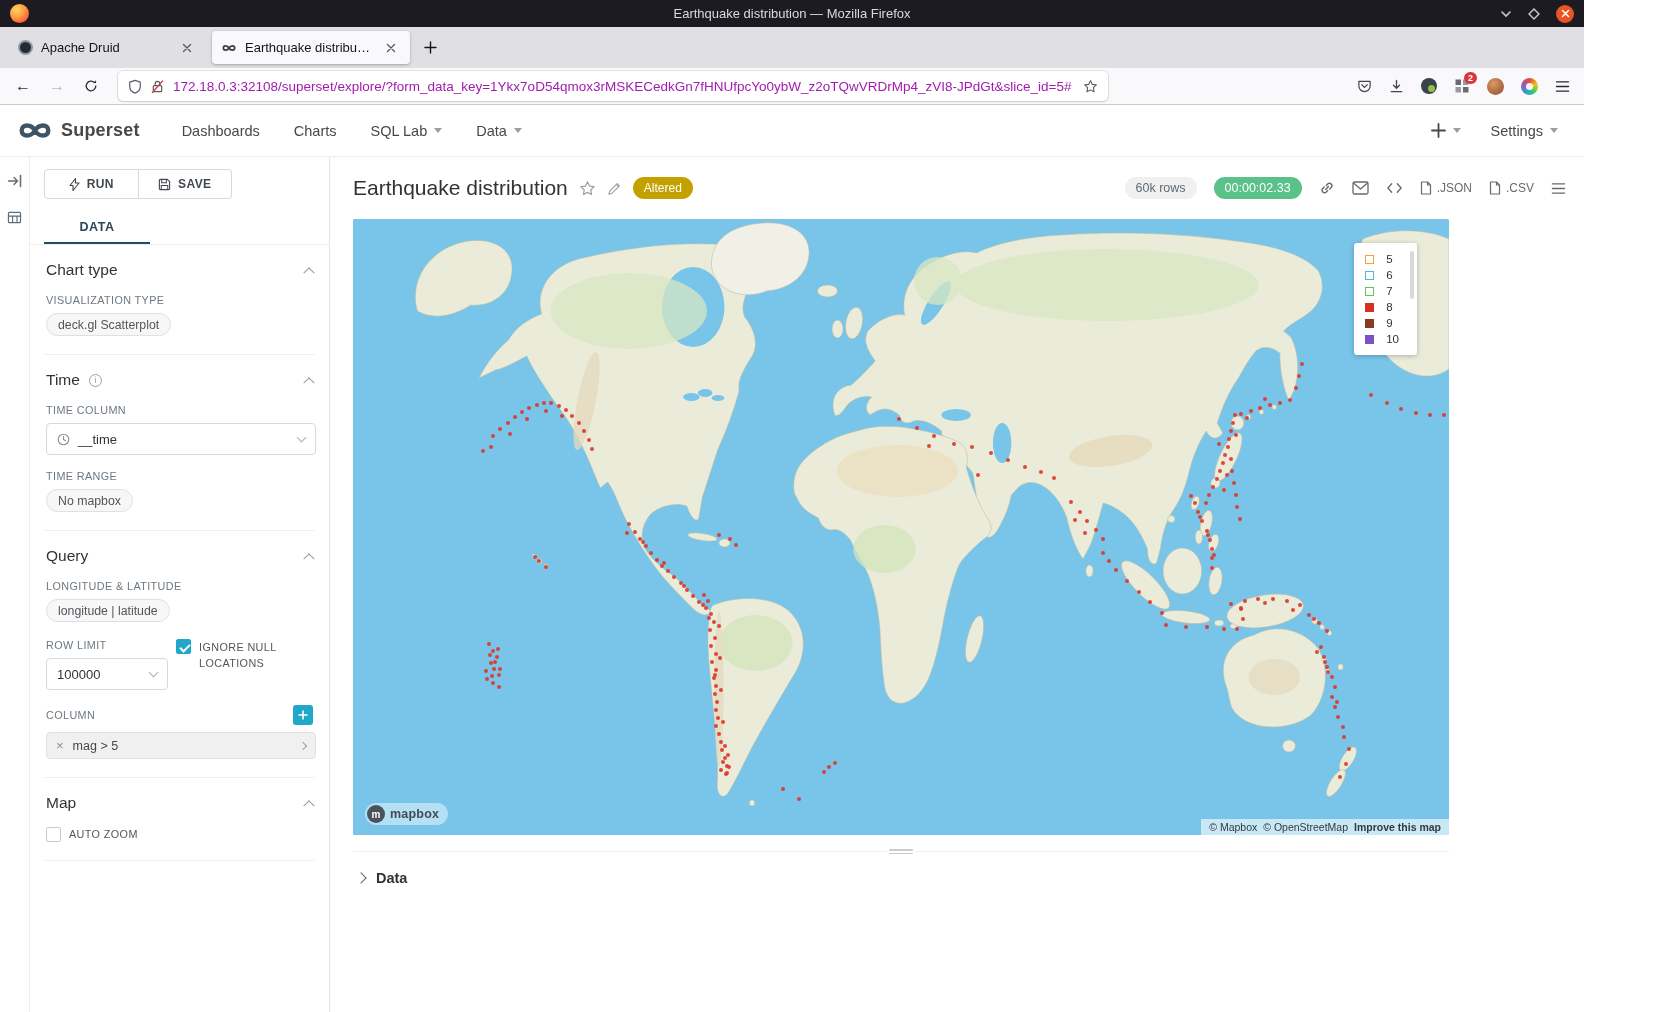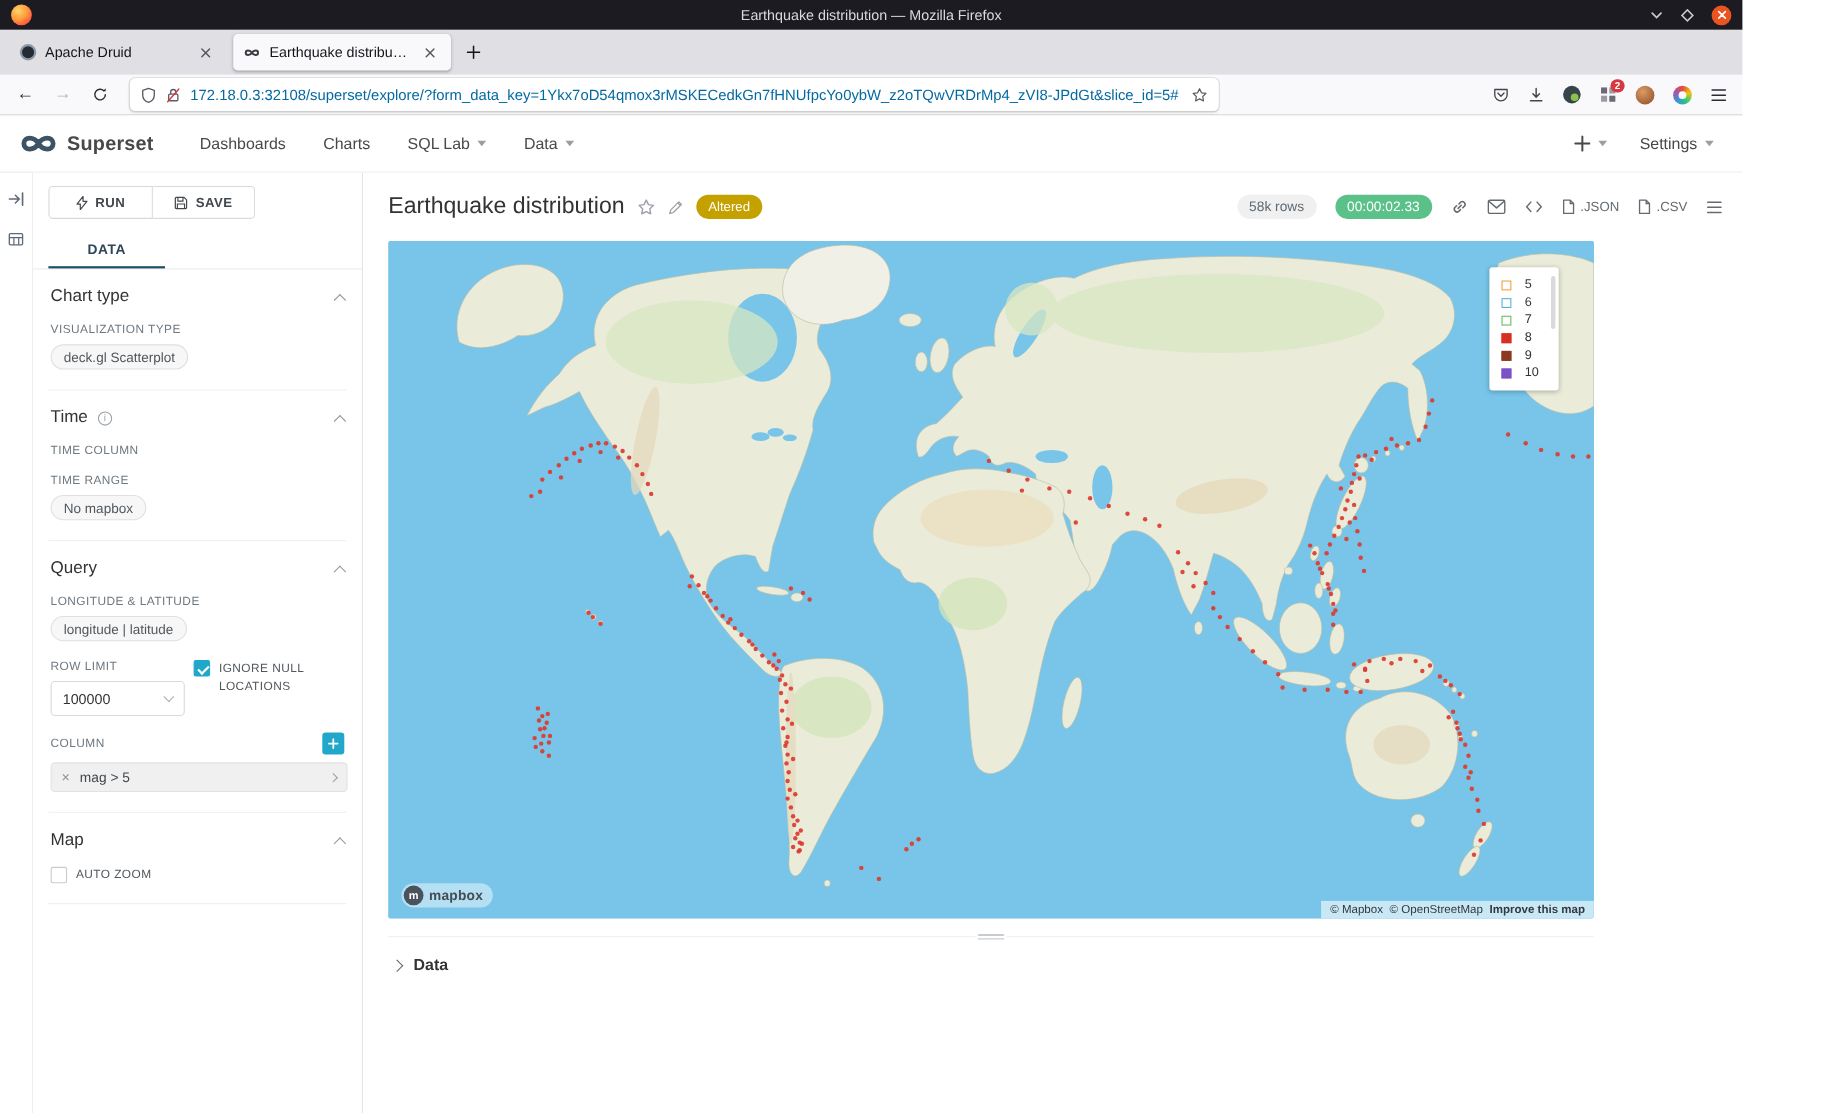--- a/index.html
+++ b/index.html
@@ -20,21 +20,21 @@
   .tab-label { flex:1; white-space:nowrap; overflow:hidden; text-overflow:ellipsis; }
   .tab-close { width:20px; height:20px; border-radius:3px; display:flex; align-items:center; justify-content:center; color:#55555e; }
   .favicon { width:16px; height:16px; flex:0 0 16px; display:flex; align-items:center; justify-content:center; }
   .druid-fav { width:15px; height:15px; border-radius:50%; background:#262b33; border:2px solid #8c9aa8; }
   .newtab { width:28px; height:28px; display:flex; align-items:center; justify-content:center; color:#15141a; border-radius:4px; }
 
   .navbar { flex:0 0 37px; background:#f9f9fb; border-bottom:1px solid #ccccd3; display:flex; align-items:center; padding:0 8px; gap:4px; }
   .nav-btn { width:30px; height:28px; border-radius:4px; display:flex; align-items:center; justify-content:center; color:#2b2b33; font-size:16px; }
   .nav-btn.disabled { color:#b7b7bf; }
   .urlbar { height:30px; flex:0 0 990px; margin-left:8px; background:#fff; border-radius:5px; box-shadow:0 0 0 1px rgba(0,0,0,.09), 0 1px 2px rgba(0,0,0,.10); display:flex; align-items:center; padding:0 10px; gap:9px; }
-  .url-text { flex:1; font-size:13.5px; color:#0369a1; white-space:nowrap; overflow:hidden; }
+  .url-text { flex:1; font-size:13.5px; color:#a21caf; white-space:nowrap; overflow:hidden; }
   .nav-right { margin-left:auto; display:flex; align-items:center; gap:17px; padding-right:6px; color:#45454e; }
   .ext-wrap { position:relative; }
   .ext-badge { position:absolute; top:-6px; right:-7px; background:#d7373f; color:#fff; font-size:9px; border-radius:7px; padding:1px 4px; font-weight:700; }
   .pinwheel { width:17px; height:17px; border-radius:50%; background:conic-gradient(#e74c3c, #f1c40f, #2ecc71, #3498db, #9b59b6, #e74c3c); position:relative; }
   .pinwheel::after { content:""; position:absolute; inset:5px; border-radius:50%; background:#f9f9fb; }
   .ext-circle { width:16px; height:16px; border-radius:50%; background:#39434c; position:relative; }
   .ext-circle::after { content:""; position:absolute; right:2px; bottom:2px; width:7px; height:7px; border-radius:50%; background:#8bc34a; }
 
   
   .appbar { flex:0 0 52px; background:#fff; border-bottom:1px solid #ececec; display:flex; align-items:center; padding:0 26px 0 16px; }
@@ -325,20 +325,28 @@
       </div>
 
       <div class="section">
         <div class="sec-head">
           <span>Time</span>
           <span style="width:13px;height:13px;border:1px solid #9aa2a9;border-radius:50%;color:#9aa2a9;font-size:9px;display:inline-flex;align-items:center;justify-content:center;">i</span>
           <span class="spacer"></span>
             <span class="chev up"></span>
         </div>
         <div class="ctl-label">TIME COLUMN</div>
+        <div class="select w-full">
+          <svg class="ic" width="13" height="13" viewBox="0 0 14 14">
+              <circle cx="7" cy="7" r="5.7" stroke="#879399" stroke-width="1.2" fill="none"></circle>
+              <path d="M7 3.8V7l2.3 1.4" stroke="#879399" stroke-width="1.2" fill="none" stroke-linecap="round"></path>
+            </svg>
+          <span>__time</span>
+          <span class="chev-sm"></span>
+        </div>
         <div class="ctl-label">TIME RANGE</div>
         <span class="chip">No mapbox</span>
       </div>
 
       <div class="section">
         <div class="sec-head">
           <span>Query</span>
             <span class="spacer"></span>
             <span class="chev up"></span>
         </div>
@@ -399,21 +407,21 @@
             </svg>
           </span>
         <span class="icon-gray">
             <svg class="ic" width="15" height="15" viewBox="0 0 16 16">
               <path d="M2 14l1-3.5L10.8 2.7l2.5 2.5L5.5 13z" stroke="#9aa0a6" stroke-width="1.2" fill="none" stroke-linejoin="round"></path>
               <path d="M9.8 3.7l2.5 2.5" stroke="#9aa0a6" stroke-width="1.2"></path>
             </svg>
           </span>
         <span class="badge-altered">Altered</span>
         <div class="head-right">
-          <span class="pill-gray">58k rows</span>
+          <span class="pill-gray">60k rows</span>
           <span class="pill-green">00:00:02.33</span>
           <span>
               <svg class="ic" width="16" height="16" viewBox="0 0 16 16">
                 <path d="M6.6 9.4l2.8-2.8" stroke="#646a70" stroke-width="1.4" stroke-linecap="round"></path>
                 <path d="M8.7 10.6l-1.6 1.6a2.5 2.5 0 01-3.5-3.5l1.6-1.6" stroke="#646a70" stroke-width="1.4" fill="none" stroke-linecap="round"></path>
                 <path d="M7.3 5.4l1.6-1.6a2.5 2.5 0 013.5 3.5l-1.6 1.6" stroke="#646a70" stroke-width="1.4" fill="none" stroke-linecap="round"></path>
               </svg>
             </span>
           <span>
               <svg class="ic" width="17" height="14" viewBox="0 0 17 14">

